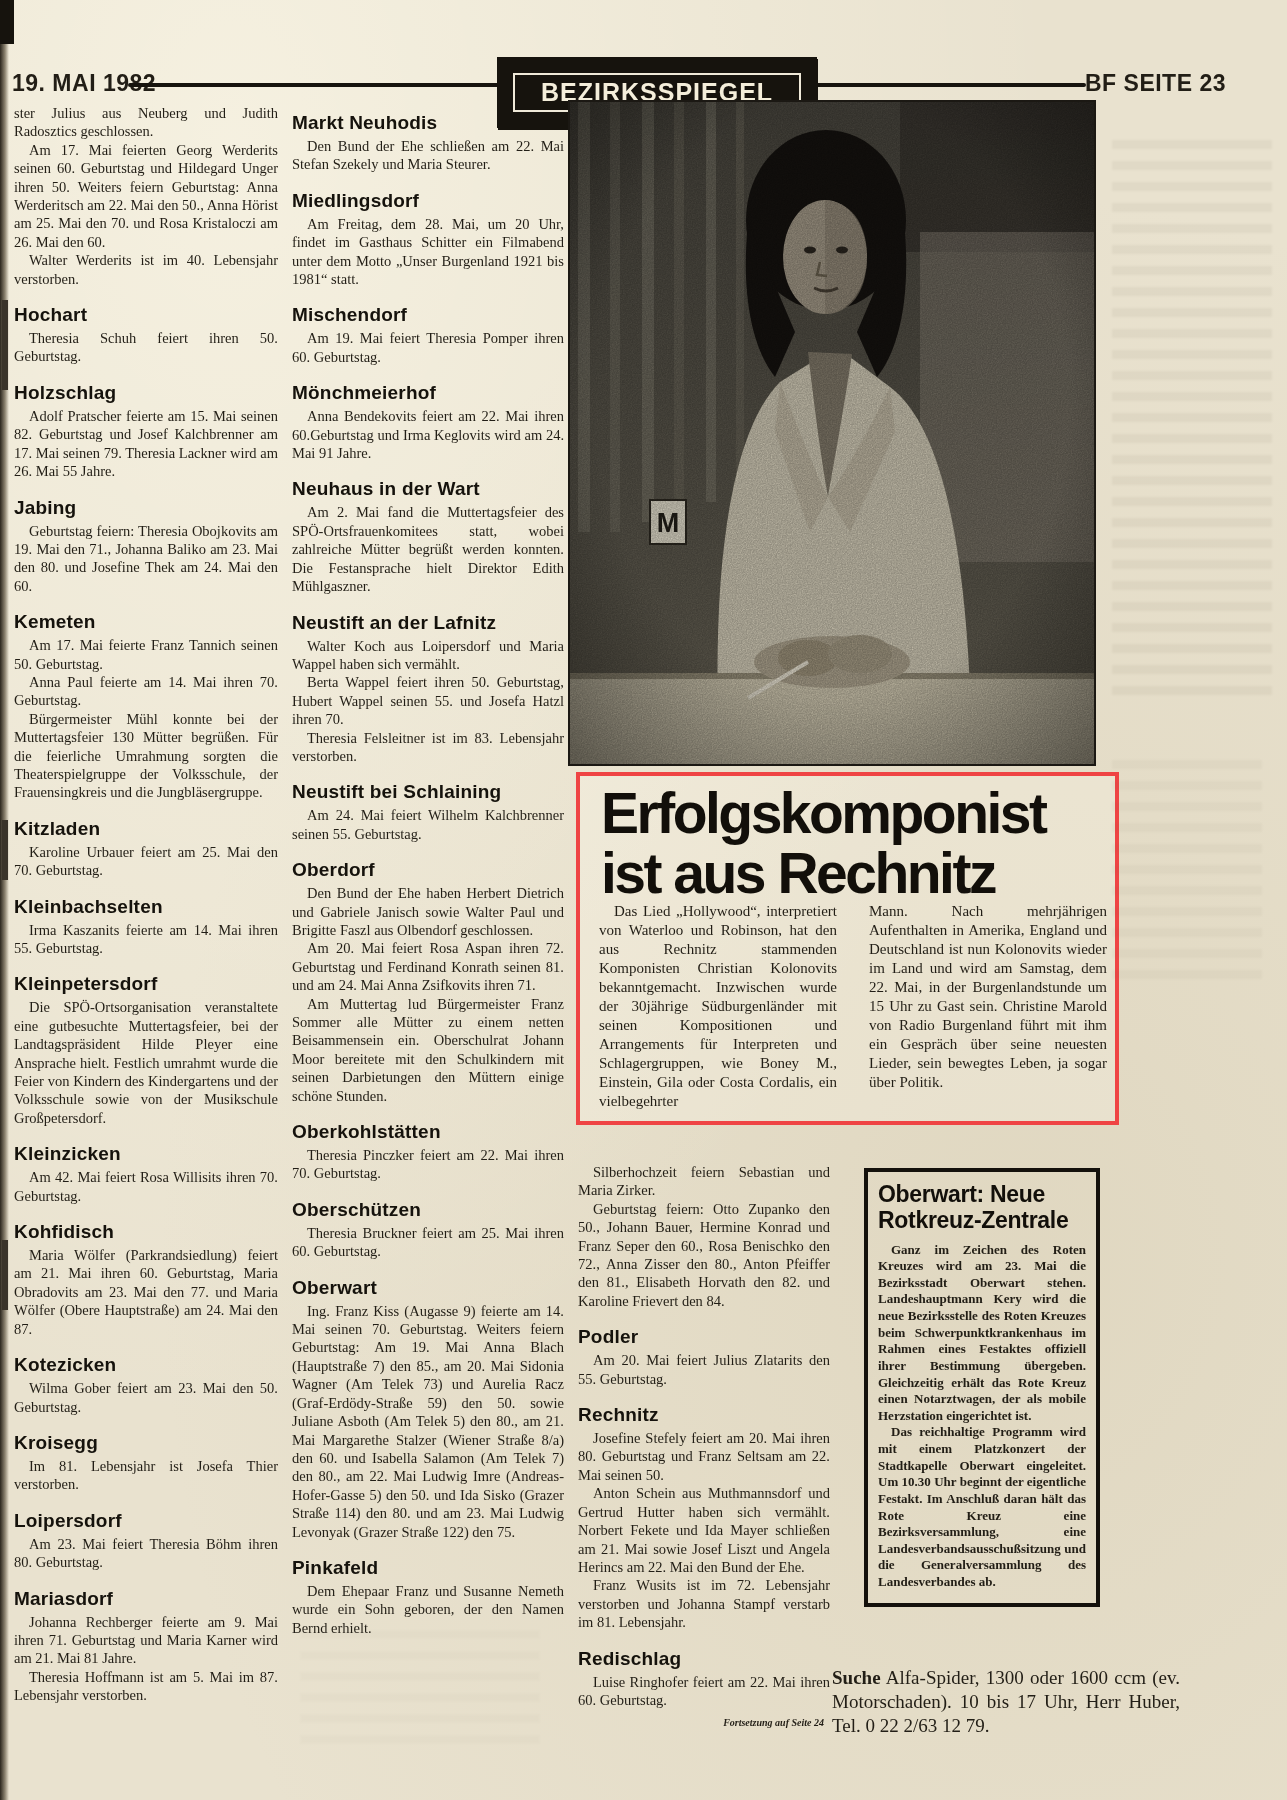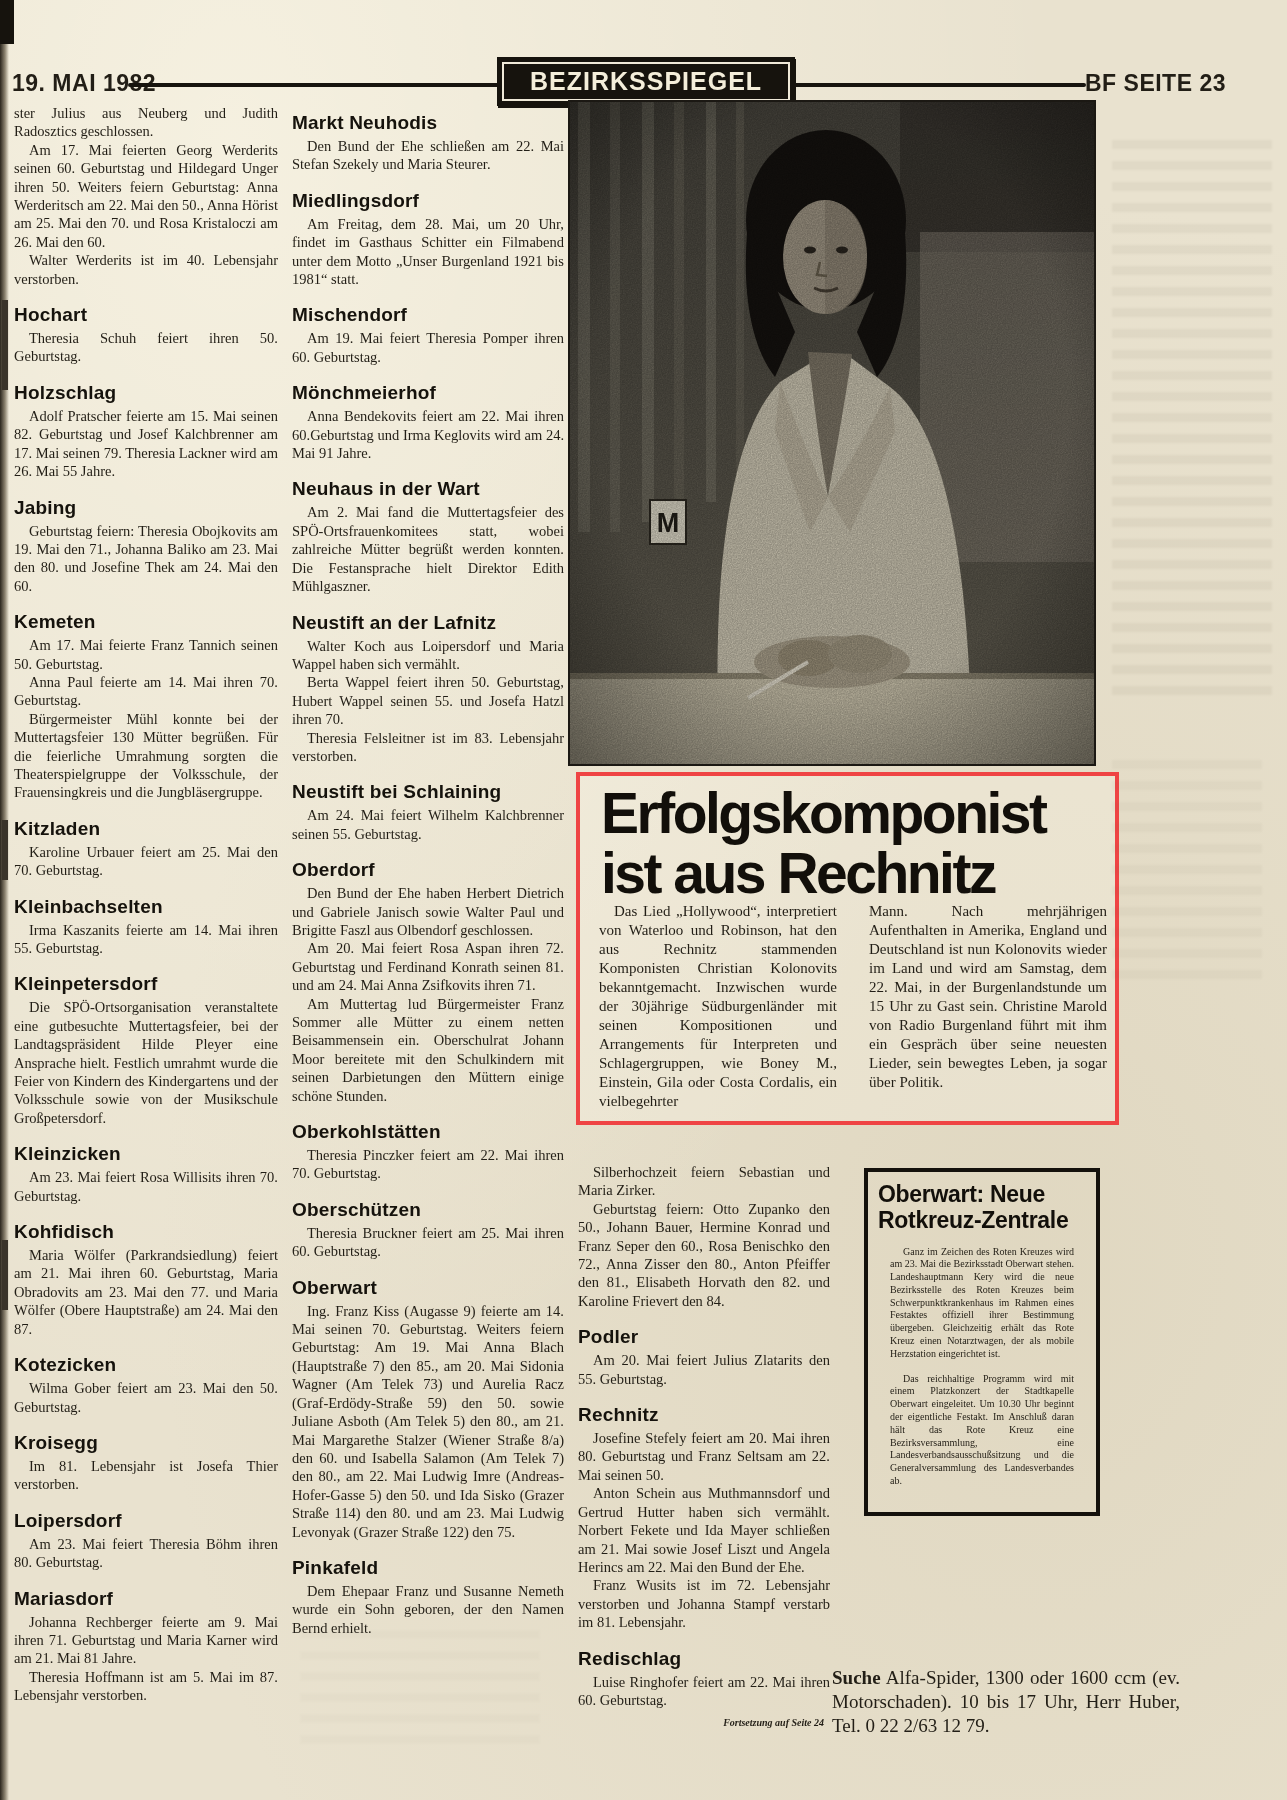--- a/index.html
+++ b/index.html
@@ -14,21 +14,21 @@
   }
   
   .scan-edge{position:absolute;left:0;top:0;width:9px;height:1800px;
     background:linear-gradient(90deg,#2b261d,#8c8370 55%,rgba(140,131,112,0));}
   .scan-corner{position:absolute;left:0;top:0;width:14px;height:44px;background:#16130d;}
   .scan-tick{position:absolute;left:2px;width:6px;background:#3a342a;}
 
   
   .hdr-date{position:absolute;left:12px;top:70px;font:700 23px "Liberation Sans",sans-serif;letter-spacing:.5px;}
   .hdr-rule{position:absolute;left:128px;top:83px;width:958px;height:4px;background:#17140e;border-radius:2px;}
-  .masthead-box{position:absolute;left:497px;top:57px;background:#16130d;padding:5px;box-shadow:1px 2px 0 #16130d;}
+  .masthead-box{position:absolute;left:497px;top:57px;background:#16130d;padding:16px;box-shadow:1px 2px 0 #16130d;}
   .masthead-inner{border:2px solid #efe9d8;padding:3px 26px;font:700 25px "Liberation Sans",sans-serif;
     color:#f4eeda;letter-spacing:1px;white-space:nowrap;}
   .hdr-page{position:absolute;left:1085px;top:70px;font:700 23px "Liberation Sans",sans-serif;letter-spacing:.5px;}
 
   
   .col{position:absolute;text-align:justify;font-size:14.5px;line-height:1.27;}
   #col1{left:14px;top:104px;width:264px;}
   #col2{left:292px;top:96px;width:272px;}
   .sec-title{font:700 19px "Liberation Sans",sans-serif;color:#15120c;margin:16px 0 3px 0;letter-spacing:.2px;}
   .body-p{margin:0;text-indent:15px;}
@@ -44,21 +44,21 @@
   .feature-cols{display:flex;gap:32px;margin-top:0;}
   .feature-col{flex:1;text-align:justify;font-size:15px;line-height:1.27;}
   .feature-col p{margin:0;text-indent:15px;}
 
   
   #social{left:578px;top:1163px;width:252px;}
   .continuation{margin-top:8px;text-align:right;font-style:italic;font-weight:700;font-size:10px;padding-right:6px;}
 
   .redcross-box{position:absolute;left:864px;top:1168px;width:208px;border:4px solid #14110c;padding:8px 10px 12px 10px;}
   .redcross-title{font:700 23px "Liberation Sans",sans-serif;line-height:1.12;color:#120f0a;margin:2px 0 8px 0;letter-spacing:-.3px;}
-  .redcross-body p{margin:12px;text-indent:13px;text-align:justify;font-size:10px;line-height:1.28;}
+  .redcross-body p{margin:0;text-indent:13px;text-align:justify;font-size:13px;line-height:1.28;font-weight:bold;}
 
   .classified{position:absolute;left:832px;top:1666px;width:348px;font-size:19px;line-height:1.26;text-align:justify;}
   .classified b{font-weight:700;}
 
   
   .ghost-col{position:absolute;opacity:.16;filter:blur(1px);pointer-events:none;
     background:repeating-linear-gradient(180deg, rgba(110,100,78,.45) 0 9px, rgba(110,100,78,0) 9px 21px);}
   .ghost-a{left:1112px;top:140px;width:160px;height:560px;}
   .ghost-b{left:1112px;top:760px;width:150px;height:230px;opacity:.10;}
   .ghost-c{left:300px;top:1630px;width:240px;height:120px;opacity:.06;}
@@ -93,21 +93,21 @@
     <p class="body-p">Am 17. Mai feierte Franz Tannich seinen 50. Geburtstag.</p>
     <p class="body-p">Anna Paul feierte am 14. Mai ihren 70. Geburtstag.</p>
     <p class="body-p">Bürgermeister Mühl konnte bei der Muttertagsfeier 130 Mütter begrüßen. Für die feierliche Umrahmung sorgten die Theaterspielgruppe der Volksschule, der Frauensingkreis und die Jungbläsergruppe.</p>
     <h3 class="sec-title">Kitzladen</h3>
     <p class="body-p">Karoline Urbauer feiert am 25. Mai den 70. Geburtstag.</p>
     <h3 class="sec-title">Kleinbachselten</h3>
     <p class="body-p">Irma Kaszanits feierte am 14. Mai ihren 55. Geburtstag.</p>
     <h3 class="sec-title">Kleinpetersdorf</h3>
     <p class="body-p">Die SPÖ-Ortsorganisation veranstaltete eine gutbesuchte Muttertagsfeier, bei der Landtagspräsident Hilde Pleyer eine Ansprache hielt. Festlich umrahmt wurde die Feier von Kindern des Kindergartens und der Volksschule sowie von der Musikschule Großpetersdorf.</p>
     <h3 class="sec-title">Kleinzicken</h3>
-    <p class="body-p">Am 23. Mai feiert Rosa Willisits ihren 70. Geburtstag.</p>
+    <p class="body-p">Am 42. Mai feiert Rosa Willisits ihren 70. Geburtstag.</p>
     <h3 class="sec-title">Kohfidisch</h3>
     <p class="body-p">Maria Wölfer (Parkrandsiedlung) feiert am 21. Mai ihren 60. Geburtstag, Maria Obradovits am 23. Mai den 77. und Maria Wölfer (Obere Hauptstraße) am 24. Mai den 87.</p>
     <h3 class="sec-title">Kotezicken</h3>
     <p class="body-p">Wilma Gober feiert am 23. Mai den 50. Geburtstag.</p>
     <h3 class="sec-title">Kroisegg</h3>
     <p class="body-p">Im 81. Lebensjahr ist Josefa Thier verstorben.</p>
     <h3 class="sec-title">Loipersdorf</h3>
     <p class="body-p">Am 23. Mai feiert Theresia Böhm ihren 80. Geburtstag.</p>
     <h3 class="sec-title">Mariasdorf</h3>
     <p class="body-p">Johanna Rechberger feierte am 9. Mai ihren 71. Geburtstag und Maria Karner wird am 21. Mai 81 Jahre.</p>

